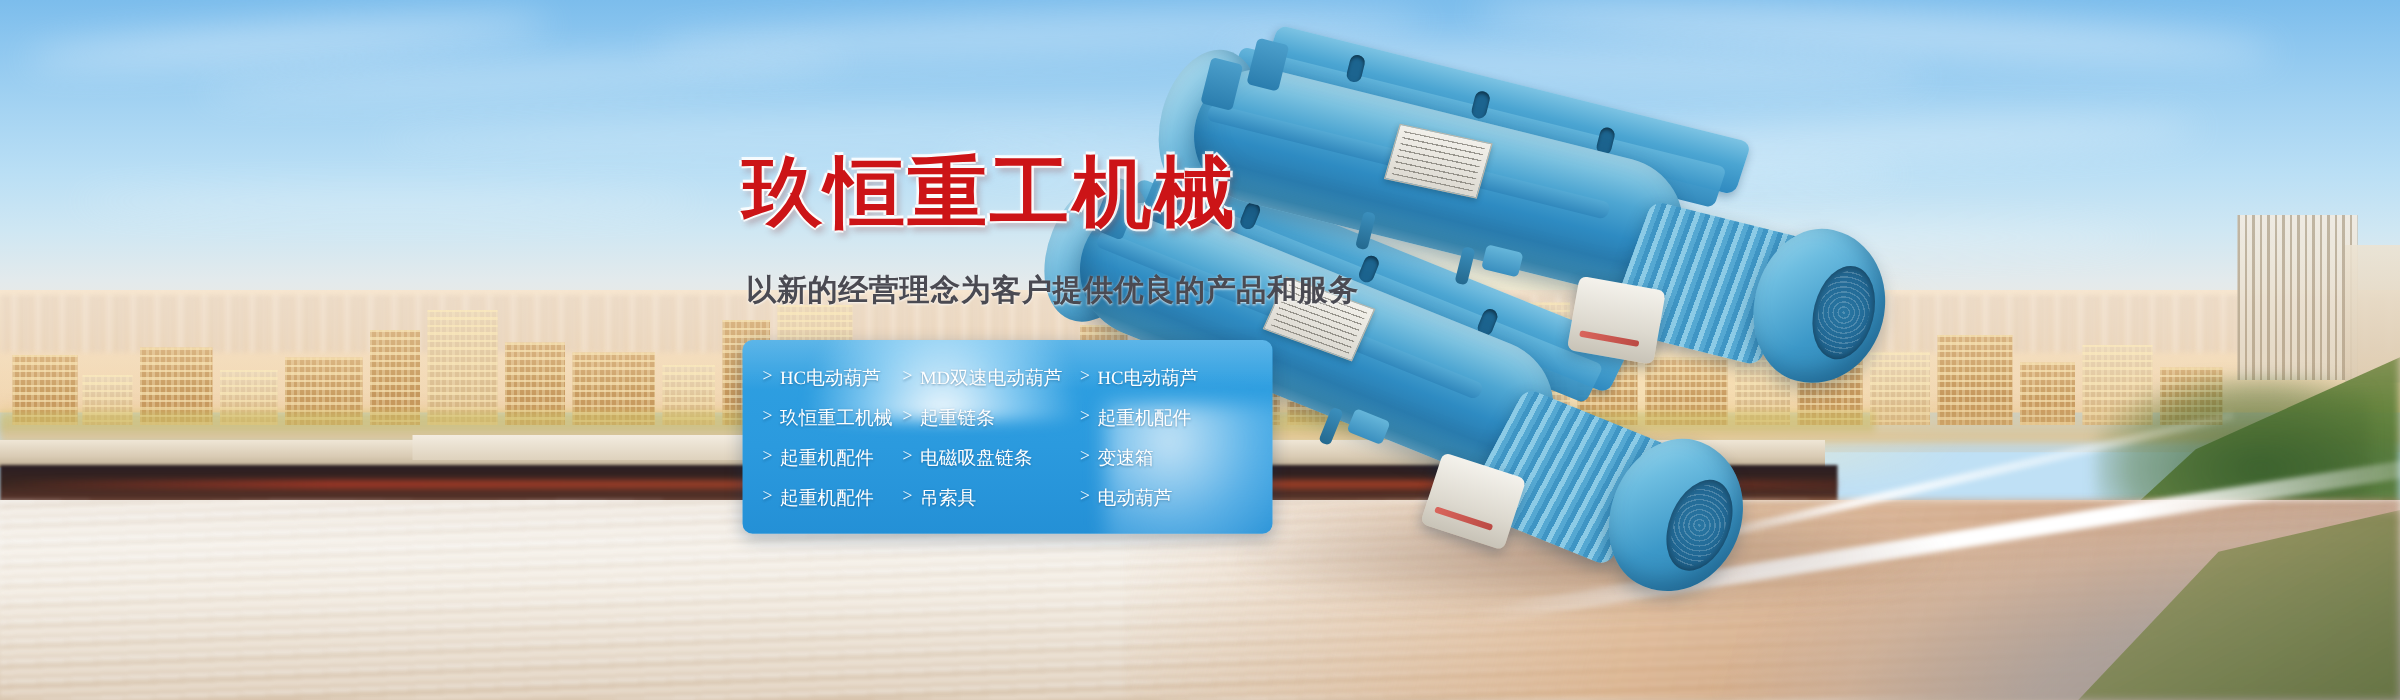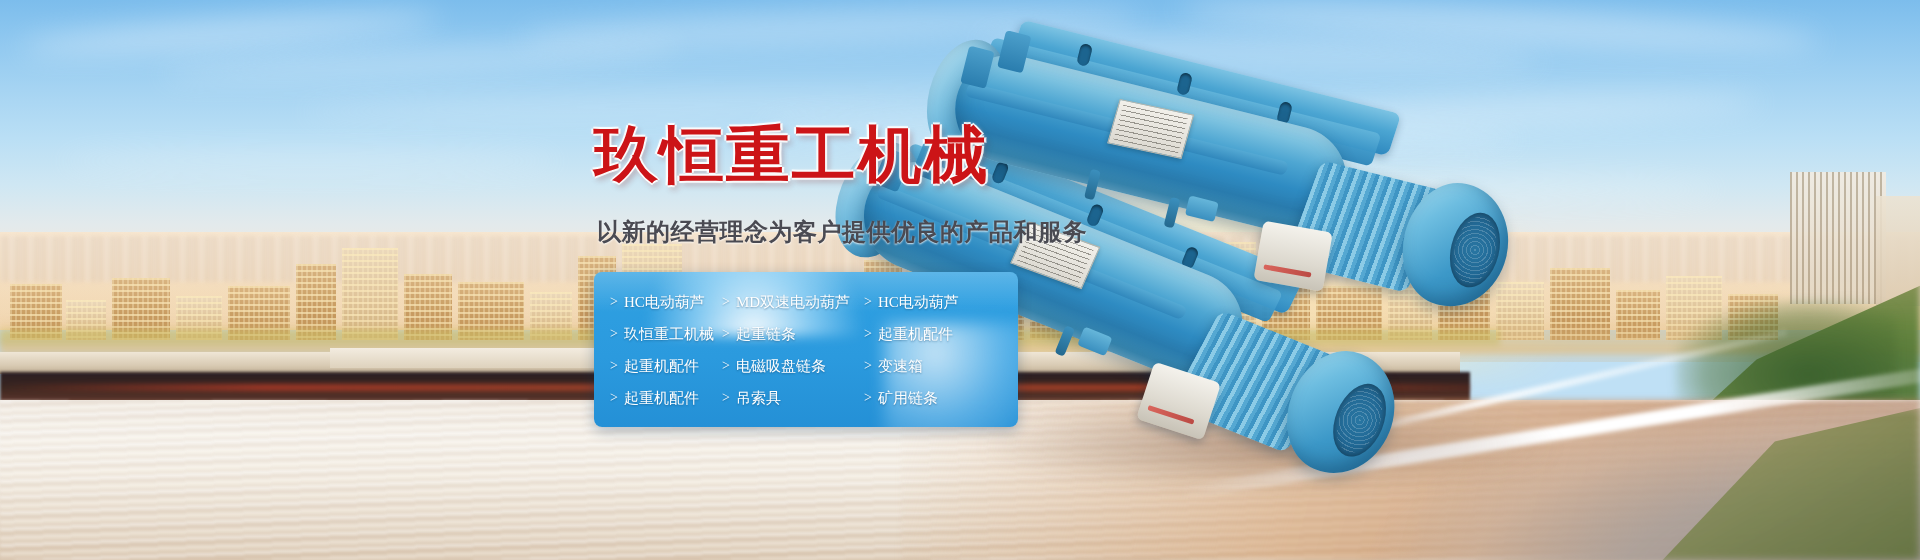--- a/index.html
+++ b/index.html
@@ -527,19 +527,19 @@
       <a class="link">
         <span class="chev">&gt;</span>
         <span>起重机配件</span>
       </a>
       <a class="link">
         <span class="chev">&gt;</span>
         <span>吊索具</span>
       </a>
       <a class="link">
         <span class="chev">&gt;</span>
-        <span>矿用链条</span>
+        <span>电动葫芦</span>
       </a>
 
     </div>
   </div>
 
 </div>
 
 </body></html>

